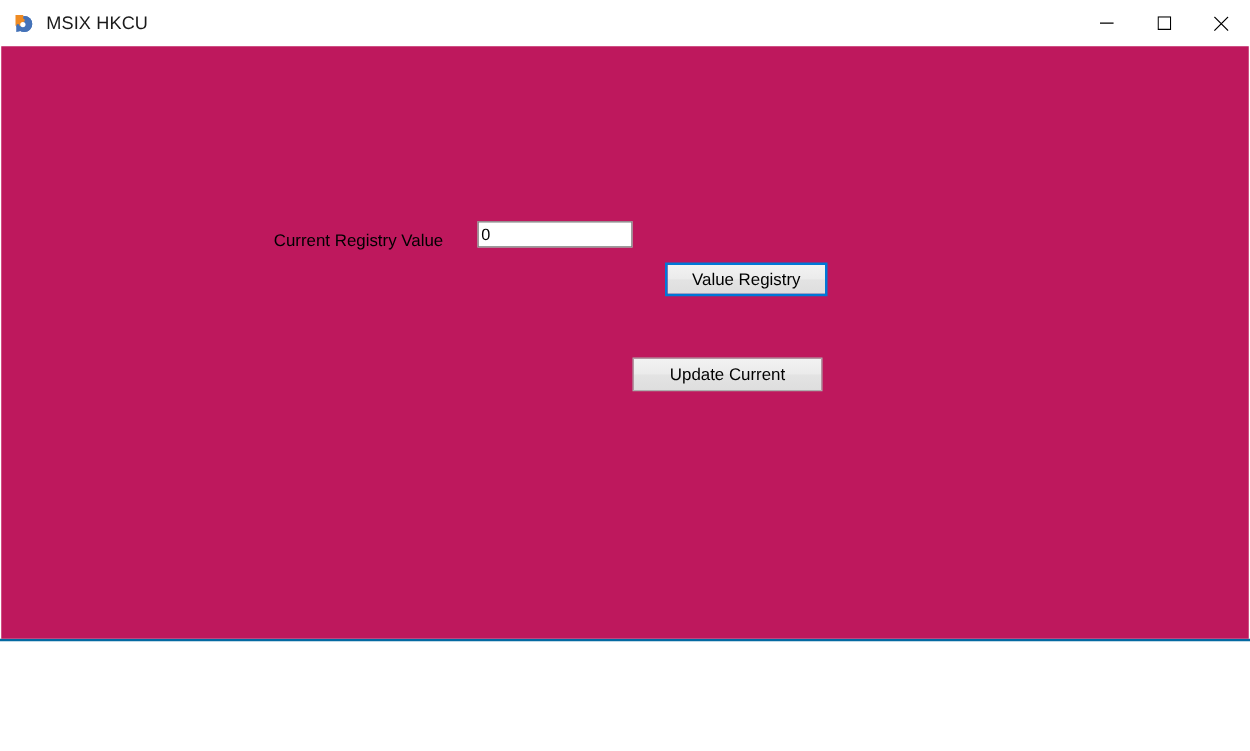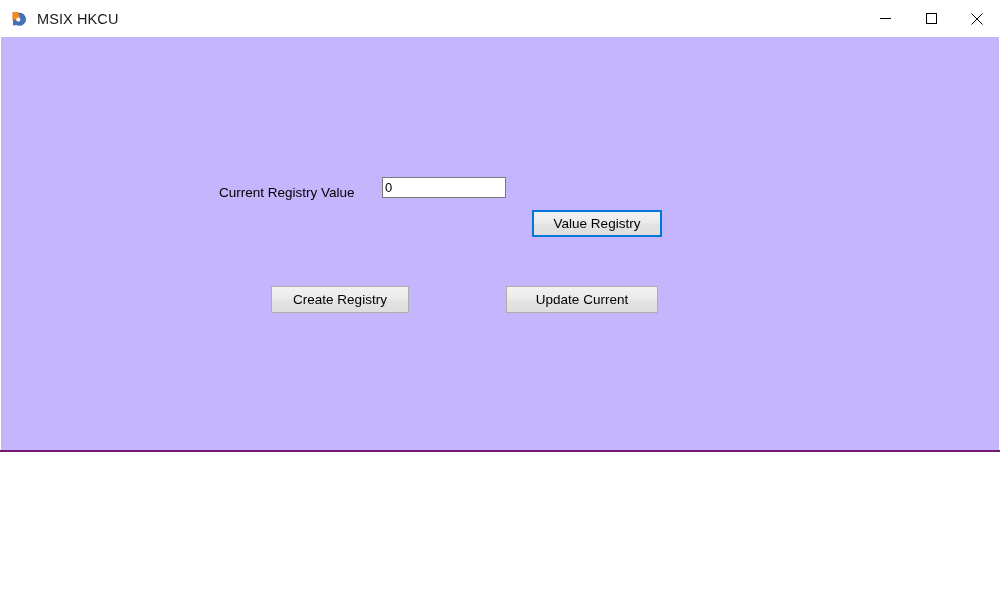--- a/index.html
+++ b/index.html
@@ -10,24 +10,24 @@
   body {
     width: 1000px;
     height: 601px;
     overflow: hidden;
     font-family: "Liberation Sans", sans-serif;
   }
 
   .app-window {
     position: relative;
     width: 1000px;
-    height: 452px;
+    height: 513px;
     box-sizing: border-box;
     background: #ffffff;
-    border-bottom: 2px solid #701a75;
+    border-bottom: 2px solid #0369a1;
     overflow: hidden;
   }
 
   
   .titlebar {
     position: absolute;
     left: 0;
     top: 0;
     width: 1000px;
     height: 37px;
@@ -75,21 +75,21 @@
   }
   .win-btn svg { display: block; }
 
   
   .client {
     position: absolute;
     left: 1px;
     top: 37px;
     width: 998px;
     height: 561px;
-    background: #c4b5fd;
+    background: #be185d;
   }
 
   
   .field-label {
     position: absolute;
     left: 218px;
     top: 148px;
     font-size: 13.5px;
     color: #000000;
     white-space: nowrap;
@@ -207,21 +207,20 @@
   </div>
 
   <div class="client">
 
     <label class="field-label">Current Registry Value</label>
 
     <input class="reg-input" type="text" value="0" style="">
 
     <button class="btn btn-query">Value Registry</button>
 
-    <button class="btn btn-create">Create Registry</button>
 
     <button class="btn btn-update">Update Current</button>
 
     <span class="corner-logo">
       <svg width="62" height="62" viewBox="0 0 62 62" xmlns="http://www.w3.org/2000/svg">
         <circle cx="33" cy="33" r="25" fill="#4472B8"></circle>
         <path d="M7 7 h24 v11.5 a4.6 4.6 0 0 1 0 9.2 V39 H20 a4.6 4.6 0 0 0 -9.2 0 H7 Z" fill="#EF8B22"></path>
         <circle cx="29.5" cy="34.5" r="8" fill="#FFFFFF"></circle>
       </svg>
     </span>

